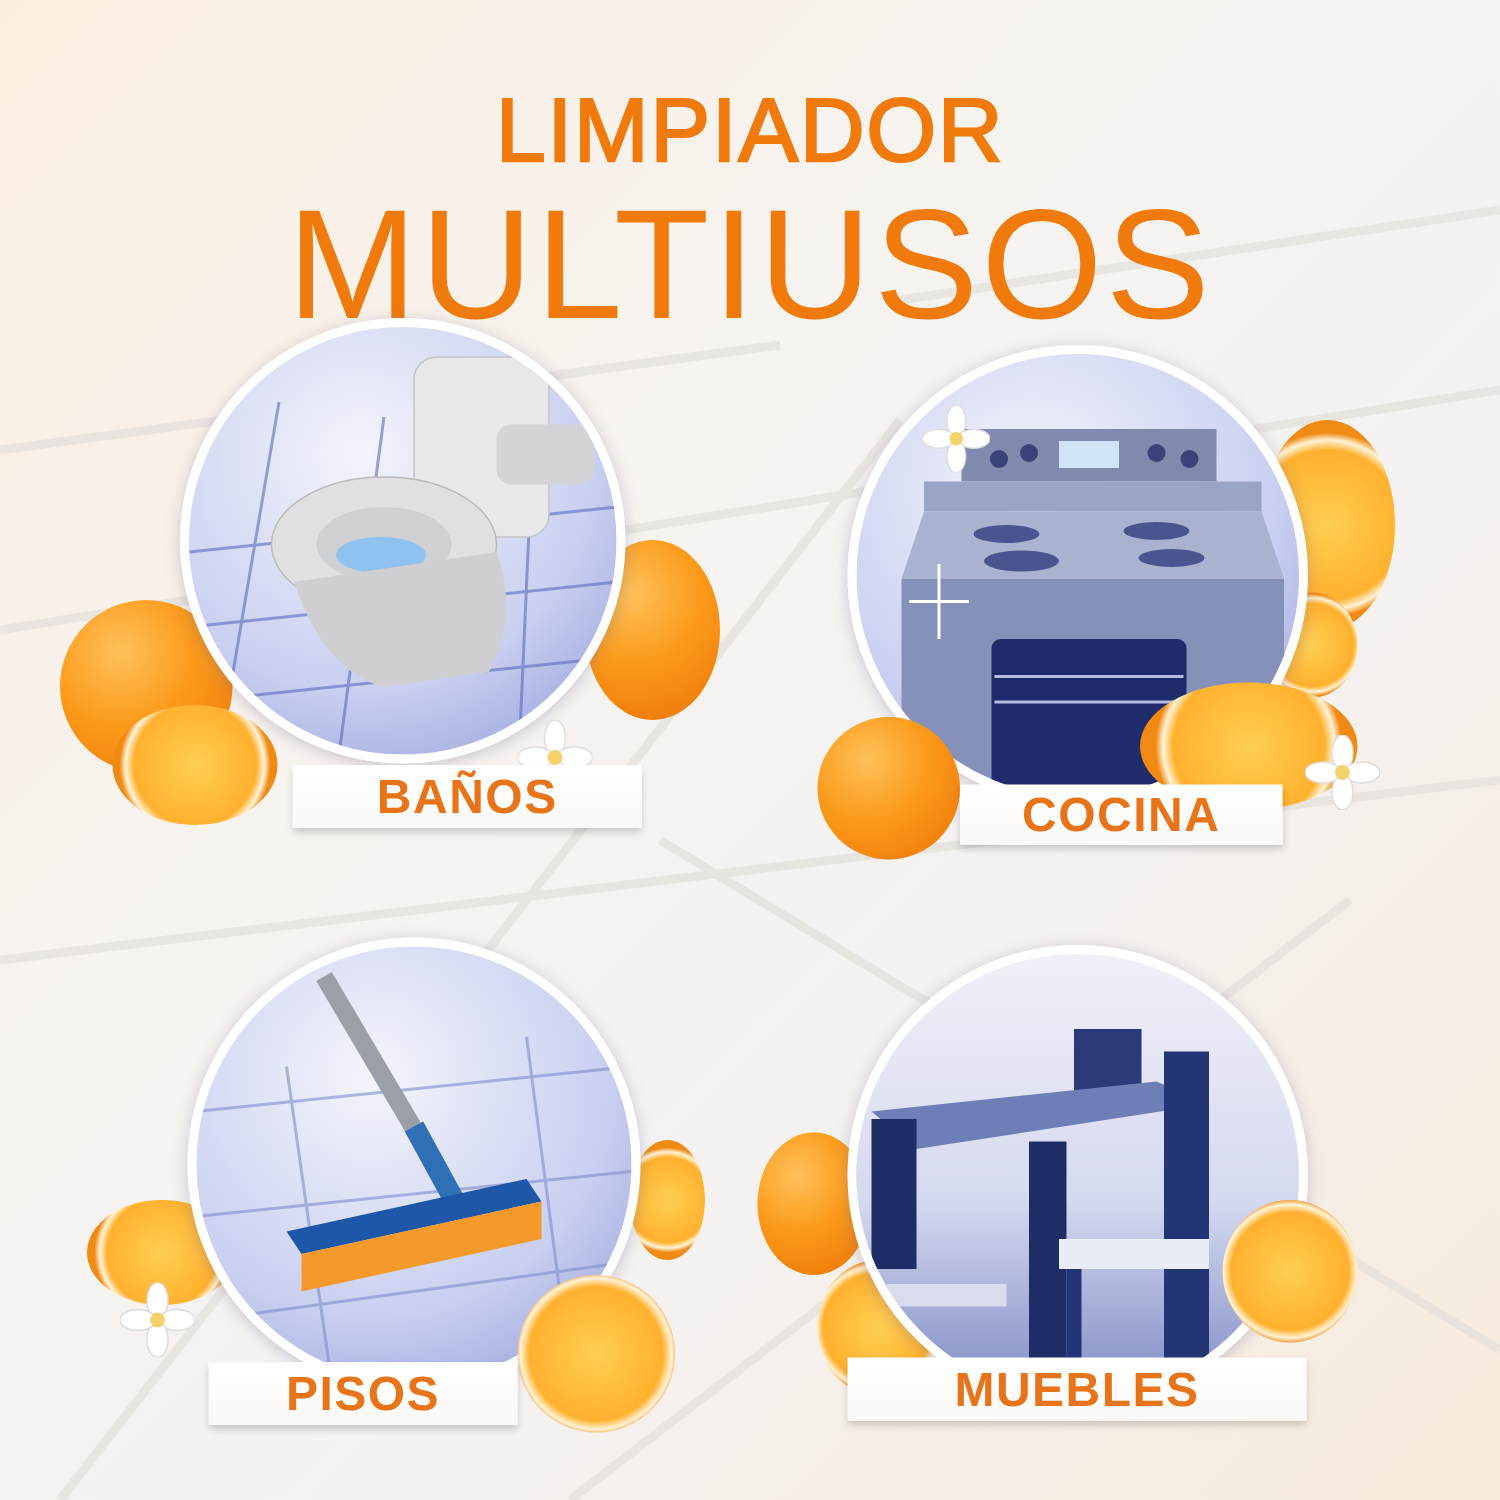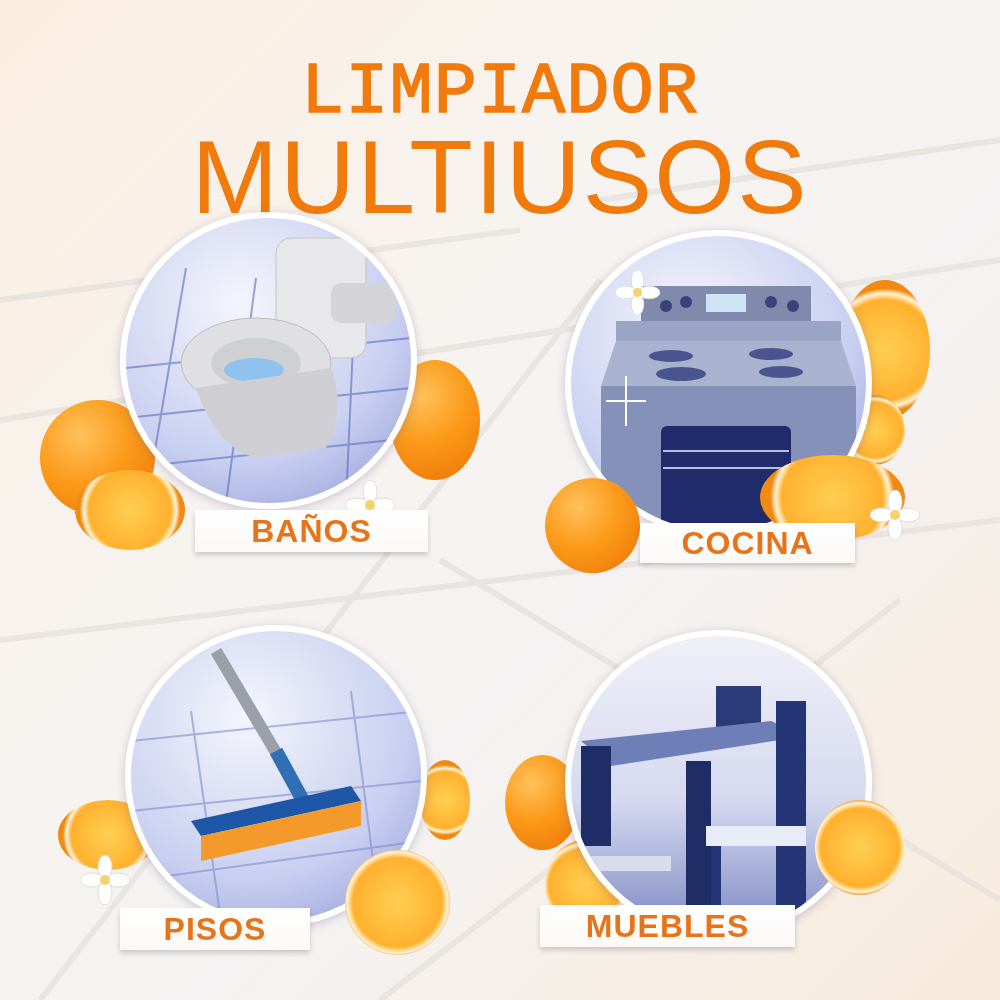--- a/index.html
+++ b/index.html
@@ -1,21 +1,21 @@
 <!DOCTYPE html>
 <html><head>
 <meta charset="utf-8">
 <style>
   html,body{margin:0;padding:0;}
   body{width:1000px;height:1000px;overflow:hidden;position:relative;
     font-family:"Liberation Sans","DejaVu Sans",sans-serif;
     background:linear-gradient(135deg,#fbeee0 0%,#f7f3ef 35%,#f4f2f2 60%,#f8ebdc 100%);}
   .tiles{position:absolute;inset:0;}
   .title{position:absolute;left:0;width:1000px;text-align:center;color:#f07a0c;font-weight:normal;}
-  .t1{top:52px;font-size:72px;letter-spacing:1px;font-weight:normal;font-family:Liberation Mono, monospace;-webkit-text-stroke:1.5px #f07a0c;}
+  .t1{top:52px;font-size:60px;letter-spacing:1px;font-weight:normal;-webkit-text-stroke:1.5px #f07a0c;}
   .t2{top:118px;font-size:104px;letter-spacing:2px;}
   .panel{position:absolute;}
   .circle{position:absolute;border-radius:50%;border:6px solid #fff;box-shadow:0 2px 10px rgba(120,110,150,.35);overflow:hidden;
     background:radial-gradient(circle at 40% 30%,#f4f5fc 0%,#c9cff0 60%,#8e97d6 100%);}
   .label{position:absolute;background:linear-gradient(180deg,#fff 0%,#fbf9f7 100%);box-shadow:0 3px 5px rgba(0,0,0,.18);
     color:#e8741a;font-weight:bold;font-size:32px;letter-spacing:1px;display:flex;align-items:center;justify-content:center;text-align:right;}
   .orange{position:absolute;border-radius:50%;background:radial-gradient(circle at 35% 30%,#ffc15a 0%,#fb9a1a 45%,#ec7305 100%);}
   .half{position:absolute;border-radius:50%;background:radial-gradient(circle,#ffcf52 0%,#ffb12e 60%,#fff3d6 68%,#f08a12 74%);}
   .flower{position:absolute;width:34px;height:34px;}
 </style>
@@ -142,33 +142,33 @@
   <div class="orange" style="left:345px;top:850px;width:105px;height:105px;background:radial-gradient(circle,#ffcf52 0%,#ffb12e 60%,#fff3d6 68%,#f08a12 74%);"></div>
   <svg class="flower" style="left:80px;top:855px;width:50px;height:50px;" viewBox="0 0 50 50">
     <g fill="#fff" stroke="#ddd">
         <ellipse cx="25" cy="12" rx="7" ry="12"></ellipse>
         <ellipse cx="38" cy="25" rx="12" ry="7"></ellipse>
         <ellipse cx="25" cy="38" rx="7" ry="12"></ellipse>
         <ellipse cx="12" cy="25" rx="12" ry="7"></ellipse>
       </g>
     <circle cx="25" cy="25" r="5" fill="#f3d36a"></circle>
   </svg>
-  <div class="label" style="left:120px;top:908px;width:190px;height:42px;">PISOS</div>
+  <div class="label" style="left:139px;top:908px;width:206px;height:42px;">PISOS</div>
 </div>
 
 <div class="panel">
   <div class="orange" style="left:505px;top:755px;width:75px;height:95px;"></div>
   <div class="half" style="left:545px;top:840px;width:80px;height:90px;"></div>
   <div class="circle" style="left:565px;top:630px;width:295px;height:295px;background:linear-gradient(180deg,#f0f0f8 0%,#d6daf0 55%,#7f8bc4 100%);">
     <svg width="295" height="295" viewBox="0 0 295 295">
       <rect x="145" y="50" width="45" height="50" fill="#2b3b78"></rect>
       <polygon points="10,105 200,85 235,100 40,130" fill="#6e7fb8"></polygon>
       <rect x="10" y="110" width="30" height="100" fill="#1f2d66"></rect>
       <rect x="115" y="125" width="25" height="170" fill="#1f2d66"></rect>
       <rect x="205" y="65" width="30" height="220" fill="#233575"></rect>
       <rect x="135" y="190" width="100" height="20" fill="#e8ecf6"></rect>
       <rect x="140" y="210" width="10" height="80" fill="#233575"></rect>
       <rect x="20" y="220" width="80" height="15" fill="#d8dcec"></rect>
     </svg>
   </div>
   <div class="half" style="left:815px;top:800px;width:90px;height:95px;"></div>
-  <div class="label" style="left:540px;top:905px;width:255px;height:42px;">MUEBLES</div>
+  <div class="label" style="left:565px;top:905px;width:306px;height:42px;">MUEBLES</div>
 </div>
 
 </body></html>

